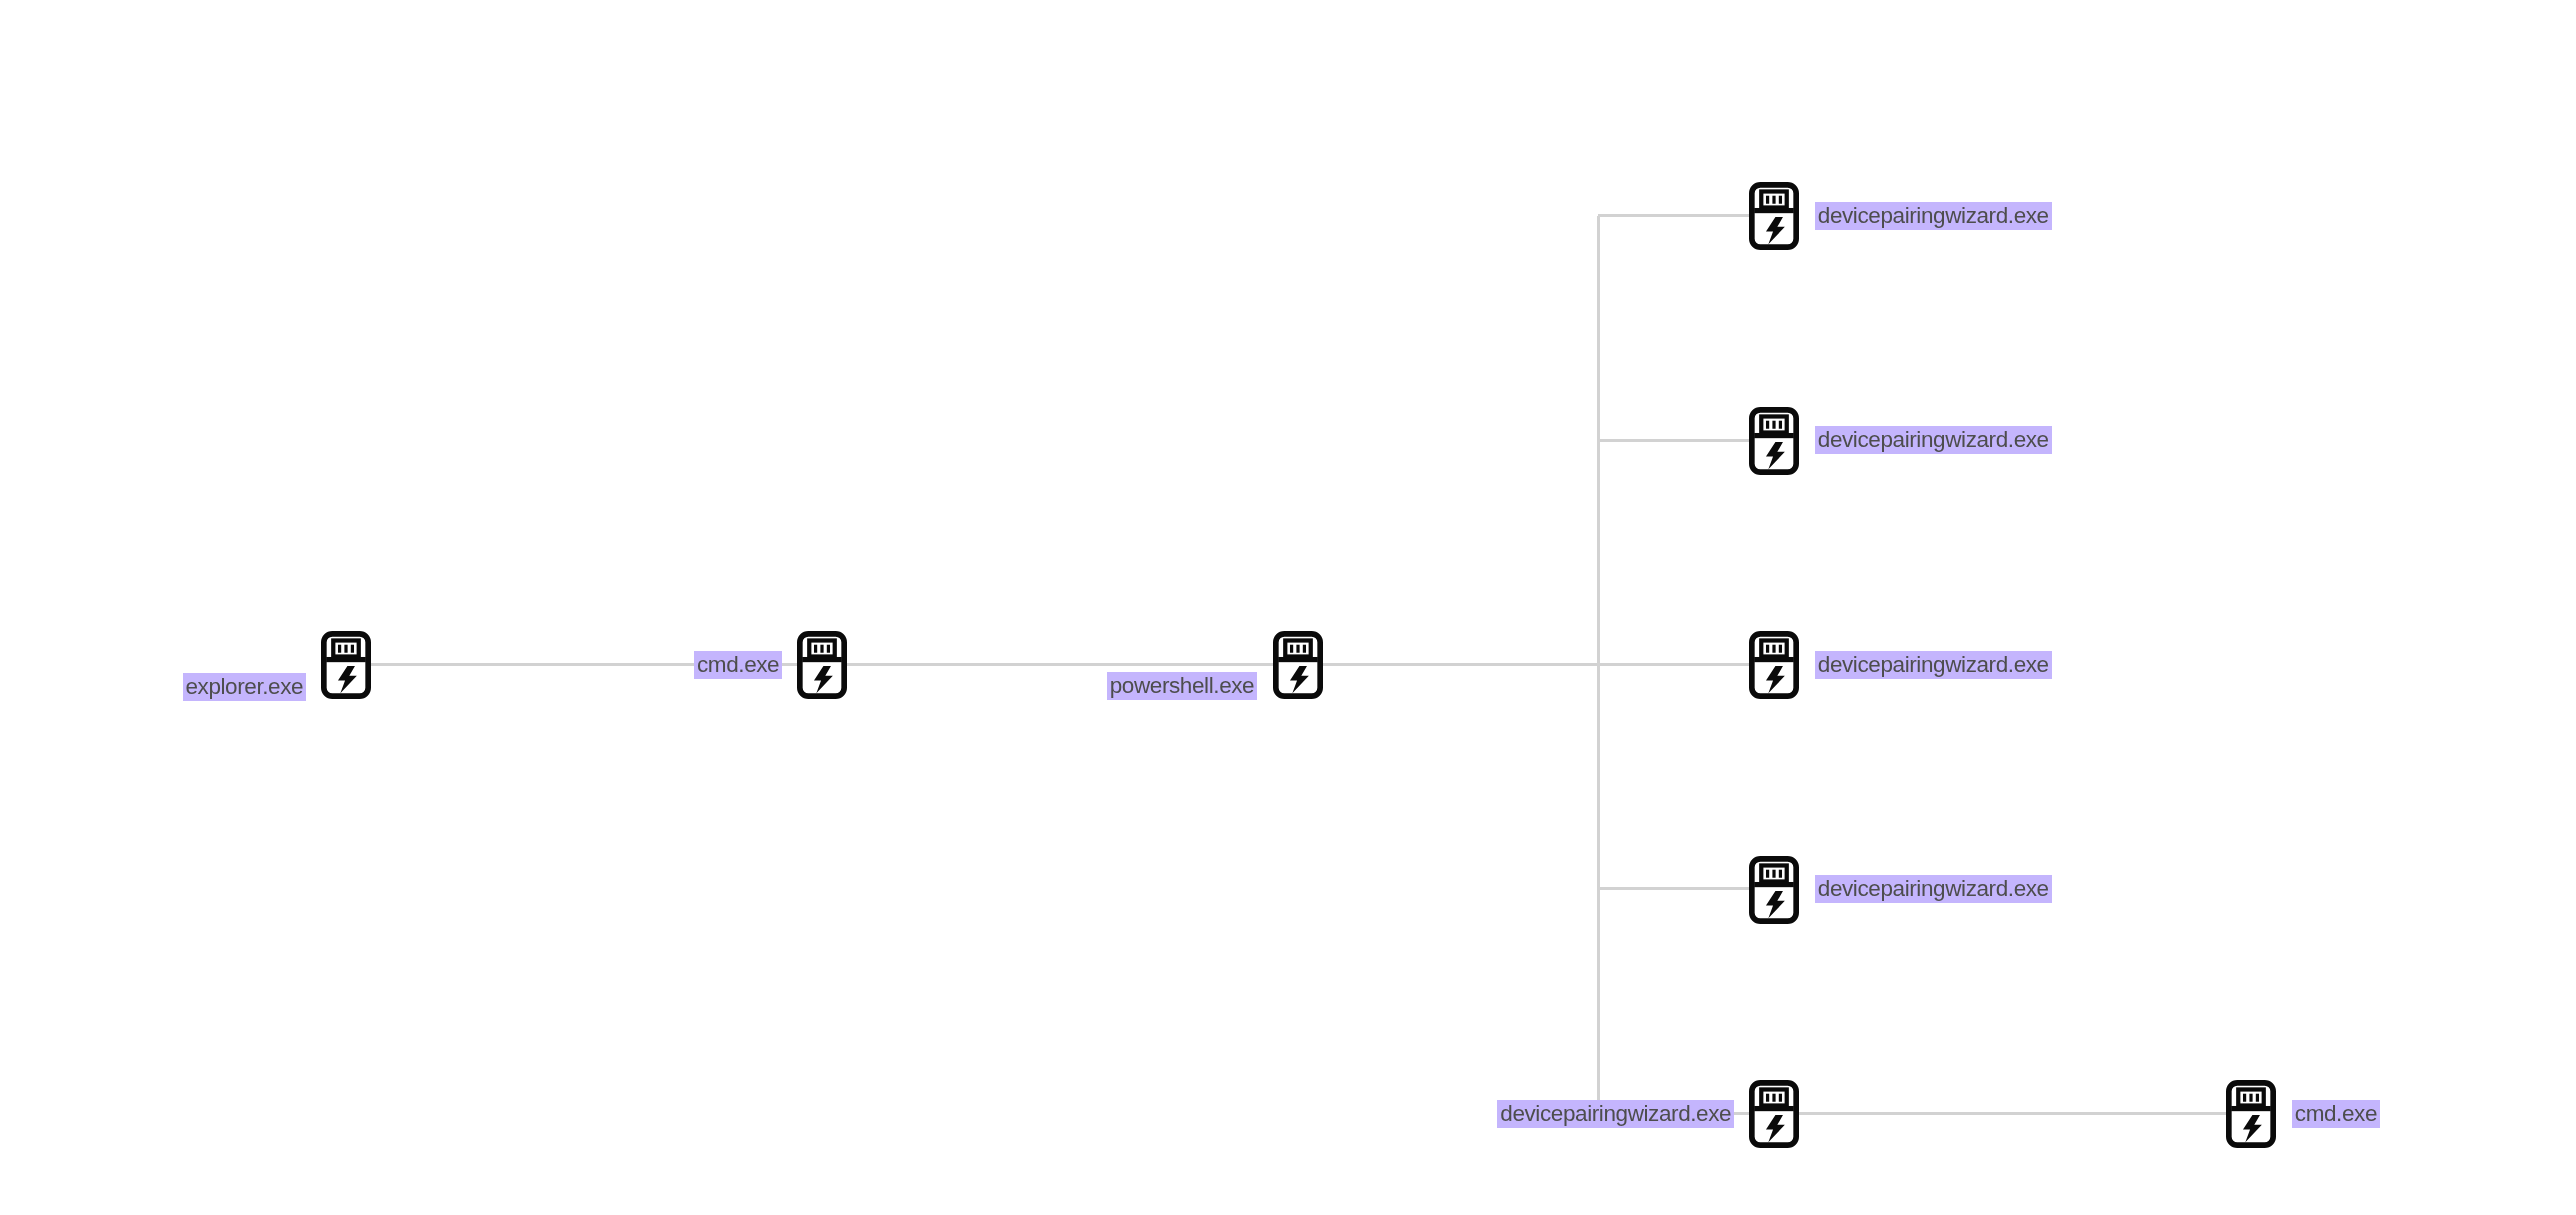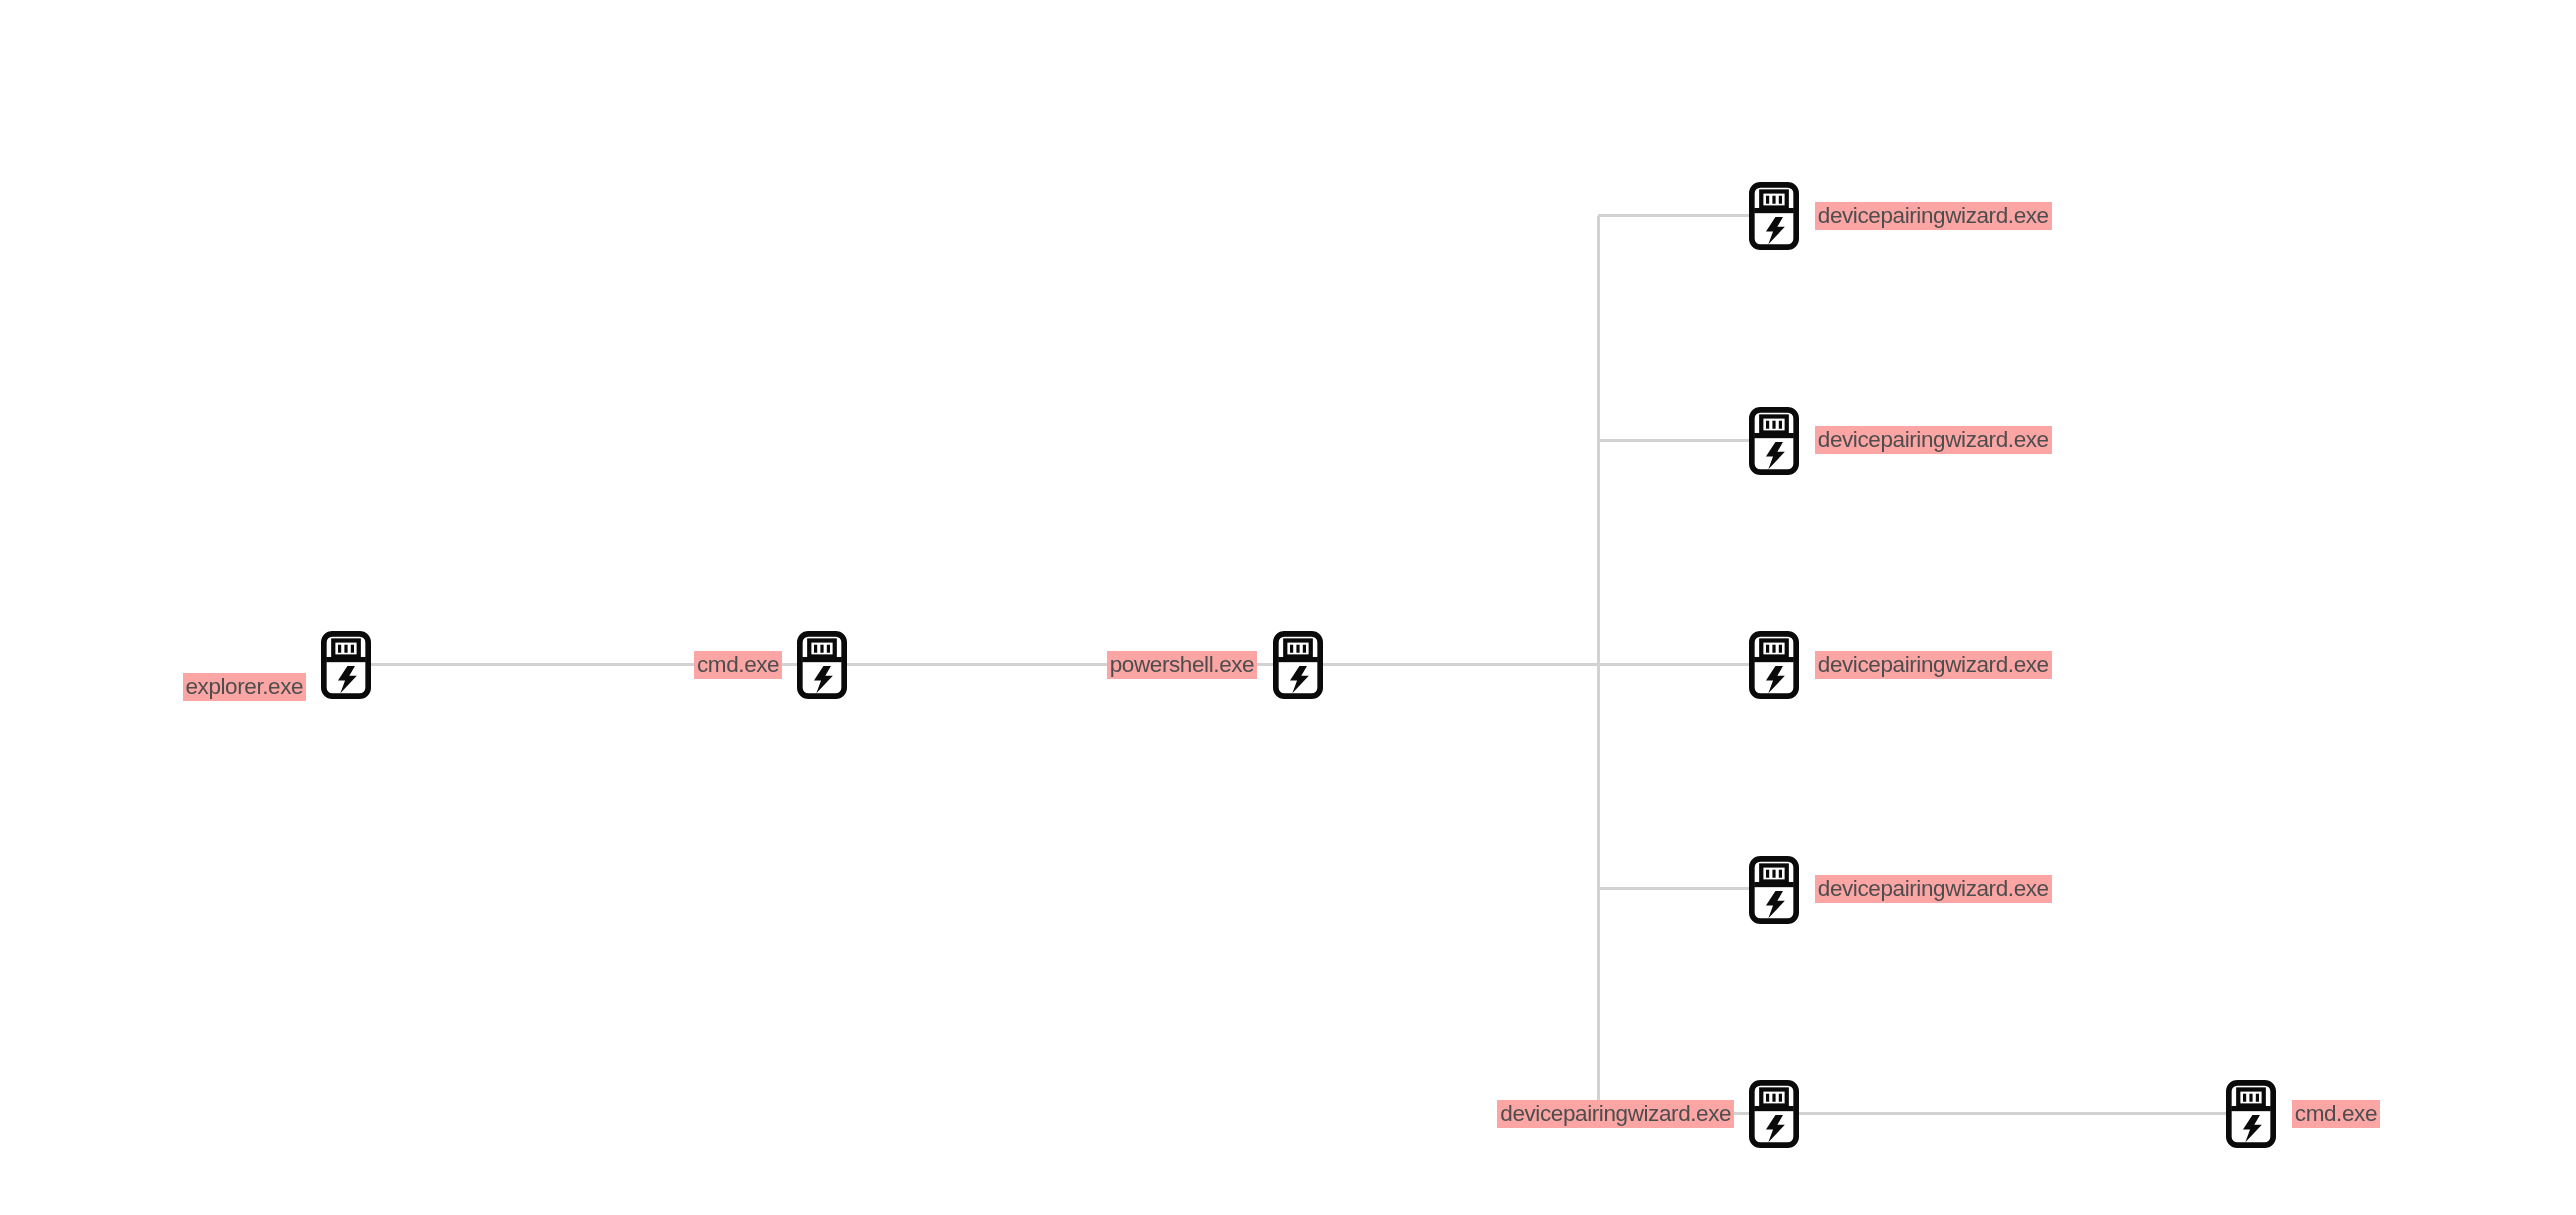--- a/index.html
+++ b/index.html
@@ -27,21 +27,21 @@
     cursor: pointer;
   }
   .pnode svg { display: block; }
   .plabel {
     position: absolute;
     white-space: nowrap;
     font-size: 22.5px;
     letter-spacing: -0.4px;
     line-height: 28px;
     color: #4d4d4d;
-    background: #fca5a5;
+    background: #c4b5fd;
     padding: 0 2.8px;
     cursor: pointer;
   }
 </style>
 </head>
 <body>
 
 <div id="canvas">
     <div class="edge" style="left: 347px; top: 663px; width: 1427px; height: 3.3px;"></div>
     <div class="edge" style="left: 1597px; top: 216px; width: 3.3px; height: 898px;"></div>
@@ -71,21 +71,21 @@
     <span class="plabel" style="top: 651px; right: 1794px;">cmd.exe</span>
     <div class="pnode" style="left: 1273px; top: 631px;"><span><svg viewBox="0 0 53 72" width="50" height="68" xmlns="http://www.w3.org/2000/svg">
           <rect x="3" y="3" width="47" height="66" rx="9" fill="#ffffff" stroke="#0a0a0a" stroke-width="6"></rect>
           <rect x="13" y="10" width="27" height="17" fill="#ffffff" stroke="#0a0a0a" stroke-width="4.5"></rect>
           <rect x="5.5" y="27.5" width="42" height="5.5" fill="#0a0a0a"></rect>
           <rect x="18" y="14.5" width="3.4" height="8.5" fill="#0a0a0a"></rect>
           <rect x="24.8" y="14.5" width="3.4" height="8.5" fill="#0a0a0a"></rect>
           <rect x="31.6" y="14.5" width="3.4" height="8.5" fill="#0a0a0a"></rect>
           <path d="M 28,37 L 36,37 L 30,47.5 L 38,47.5 L 20.5,66 L 25.5,52.5 L 18,52.5 Z" fill="#0a0a0a"></path>
         </svg></span></div>
-    <span class="plabel" style="top: 651px; right: 1319px;">powershell.exe</span>
+    <span class="plabel" style="top: 672px; right: 1319px;">powershell.exe</span>
     <div class="pnode" style="left: 1749px; top: 182px;"><span><svg viewBox="0 0 53 72" width="50" height="68" xmlns="http://www.w3.org/2000/svg">
           <rect x="3" y="3" width="47" height="66" rx="9" fill="#ffffff" stroke="#0a0a0a" stroke-width="6"></rect>
           <rect x="13" y="10" width="27" height="17" fill="#ffffff" stroke="#0a0a0a" stroke-width="4.5"></rect>
           <rect x="5.5" y="27.5" width="42" height="5.5" fill="#0a0a0a"></rect>
           <rect x="18" y="14.5" width="3.4" height="8.5" fill="#0a0a0a"></rect>
           <rect x="24.8" y="14.5" width="3.4" height="8.5" fill="#0a0a0a"></rect>
           <rect x="31.6" y="14.5" width="3.4" height="8.5" fill="#0a0a0a"></rect>
           <path d="M 28,37 L 36,37 L 30,47.5 L 38,47.5 L 20.5,66 L 25.5,52.5 L 18,52.5 Z" fill="#0a0a0a"></path>
         </svg></span></div>
     <span class="plabel" style="top: 202px; left: 1815px;">devicepairingwizard.exe</span>

